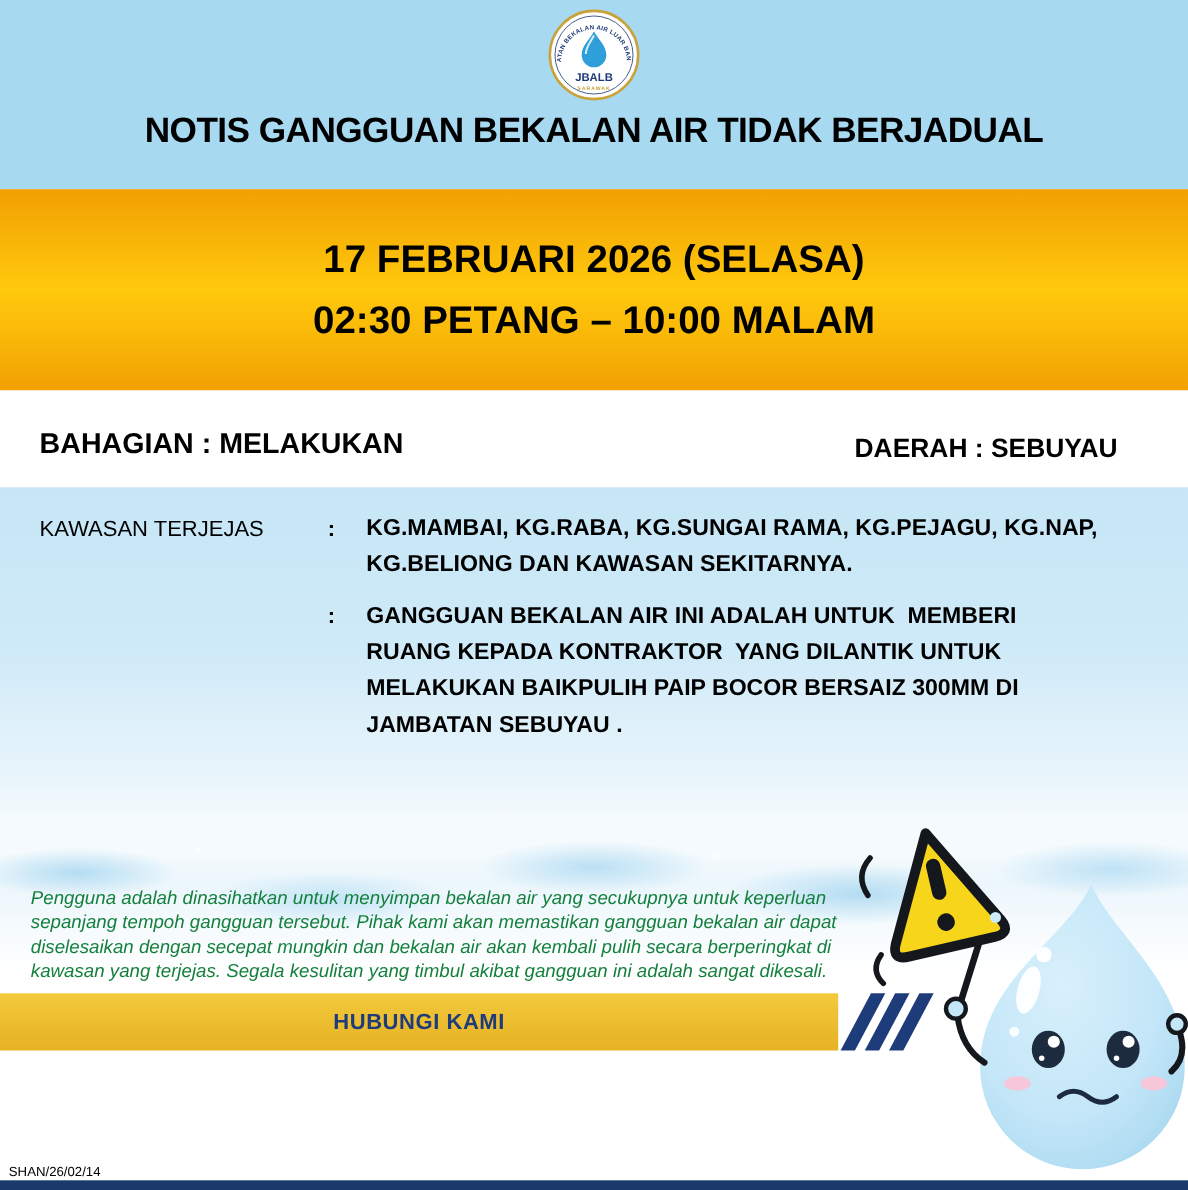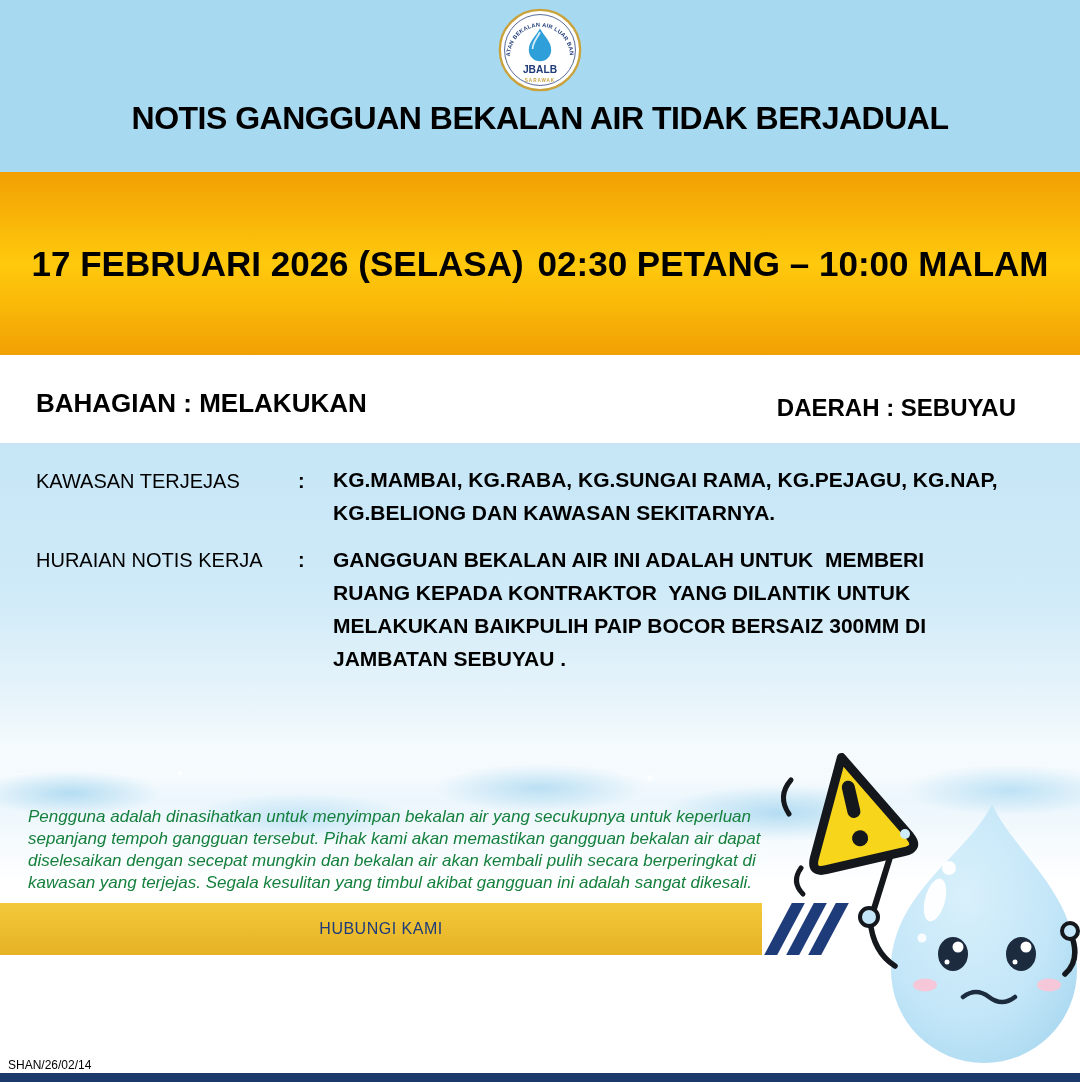--- a/index.html
+++ b/index.html
@@ -8,21 +8,21 @@
 
   
   .header-band{position:absolute;left:0;top:0;width:100%;height:172px;background:#A7D9F1}
   .logo-svg{position:absolute;left:50%;top:8px;transform:translateX(-50%);width:84px;height:84px}
   .notice-title{position:absolute;left:0;top:100px;width:100%;text-align:center;
     font-size:32px;font-weight:700;letter-spacing:-0.5px;color:#000;white-space:nowrap}
 
   
   .schedule-banner{position:absolute;left:0;top:172px;width:100%;height:183px;
     background:linear-gradient(180deg,#F2A003 0%,#F9B708 28%,#FFC90D 50%,#F9B708 74%,#F2A003 100%);
-    display:flex;flex-direction:row;align-items:center;justify-content:center;gap:14px}
+    display:flex;flex-direction:column;align-items:center;justify-content:center;gap:14px}
   .schedule-line{font-size:35px;font-weight:700;color:#000;line-height:1.2}
 
   
   .region-band{position:absolute;left:0;top:355px;width:100%;height:88px;background:#ffffff}
   .bahagian-text{position:absolute;left:36px;top:388px;font-size:26px;font-weight:700;color:#000}
   .daerah-text{position:absolute;right:64px;top:394px;font-size:24px;font-weight:700;color:#000}
 
   
   .details-section{position:absolute;left:0;top:443px;width:100%;height:330px;
     background:linear-gradient(180deg,#C6E6F6 0%,#CFEAF8 45%,#E9F5FB 80%,#FDFEFF 100%)}
@@ -50,21 +50,21 @@
       linear-gradient(180deg, rgba(190,225,245,0) 0%, rgba(190,225,245,.3) 40%, rgba(190,225,245,0) 100%)}
 
   
   .advisory-text{position:absolute;left:28px;top:806px;width:750px;z-index:2;
     font-size:17px;font-style:italic;color:#15803d;line-height:22px}
 
   
   .hubungi-banner{position:absolute;left:0;top:903px;width:762px;height:52px;z-index:2;
     background:linear-gradient(180deg,#F3C93B,#E6B224);
     display:flex;align-items:center;justify-content:center}
-  .hubungi-label{font-size:16px;font-weight:400;letter-spacing:.5px;color:#1F3C7A}
+  .hubungi-label{font-size:20px;font-weight:700;letter-spacing:.5px;color:#1F3C7A}
   .stripe{position:absolute;top:903px;width:13px;height:52px;background:#1F3C7A;
     transform:skewX(-28deg);z-index:2}
   .stripe1{left:778px}.stripe2{left:800px}.stripe3{left:822px}
 
   
   .contacts{position:absolute;left:0;top:955px;width:100%;height:119px;background:#ffffff}
 
   .ref-number{position:absolute;left:8px;top:1058px;font-size:12px;font-weight:400;color:#000;z-index:3}
   .footer-strip{position:absolute;left:0;bottom:0;width:100%;height:9px;background:#1B3A6B;z-index:2}
 
@@ -100,21 +100,20 @@
 
   <div class="region-band"></div>
   <div class="bahagian-text">BAHAGIAN : MELAKUKAN</div>
   <div class="daerah-text">DAERAH : SEBUYAU</div>
 
   <div class="details-section">
     <div class="d-label row1-label">KAWASAN TERJEJAS</div>
     <div class="d-colon row1-colon">:</div>
     <div class="d-value row1-value">KG.MAMBAI, KG.RABA, KG.SUNGAI RAMA, KG.PEJAGU, KG.NAP, KG.BELIONG DAN KAWASAN SEKITARNYA.</div>
 
-    <div class="d-label row2-label">HURAIAN NOTIS KERJA</div>
     <div class="d-colon row2-colon">:</div>
     <div class="d-value row2-value">GANGGUAN BEKALAN AIR INI ADALAH UNTUK  MEMBERI RUANG KEPADA KONTRAKTOR  YANG DILANTIK UNTUK MELAKUKAN BAIKPULIH PAIP BOCOR BERSAIZ 300MM DI JAMBATAN SEBUYAU .</div>
   </div>
 
   <div class="splash"></div>
 
   <p class="advisory-text">Pengguna adalah dinasihatkan untuk menyimpan bekalan air yang secukupnya untuk keperluan sepanjang tempoh gangguan tersebut. Pihak kami akan memastikan gangguan bekalan air dapat diselesaikan dengan secepat mungkin dan bekalan air akan kembali pulih secara berperingkat di kawasan yang terjejas. Segala kesulitan yang timbul akibat gangguan ini adalah sangat dikesali.</p>
 
   <div class="hubungi-banner">
     <span class="hubungi-label">HUBUNGI KAMI</span>

